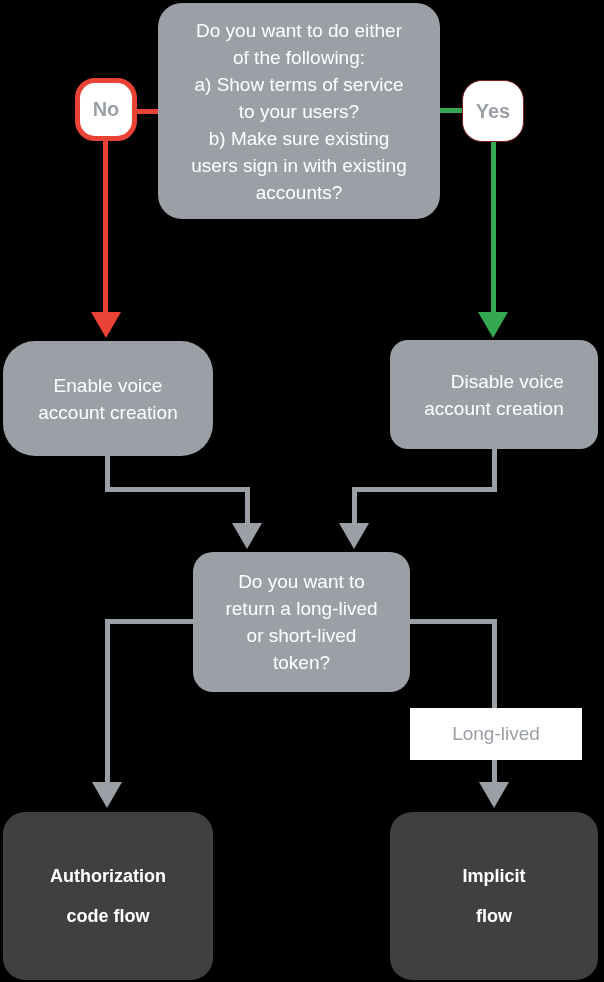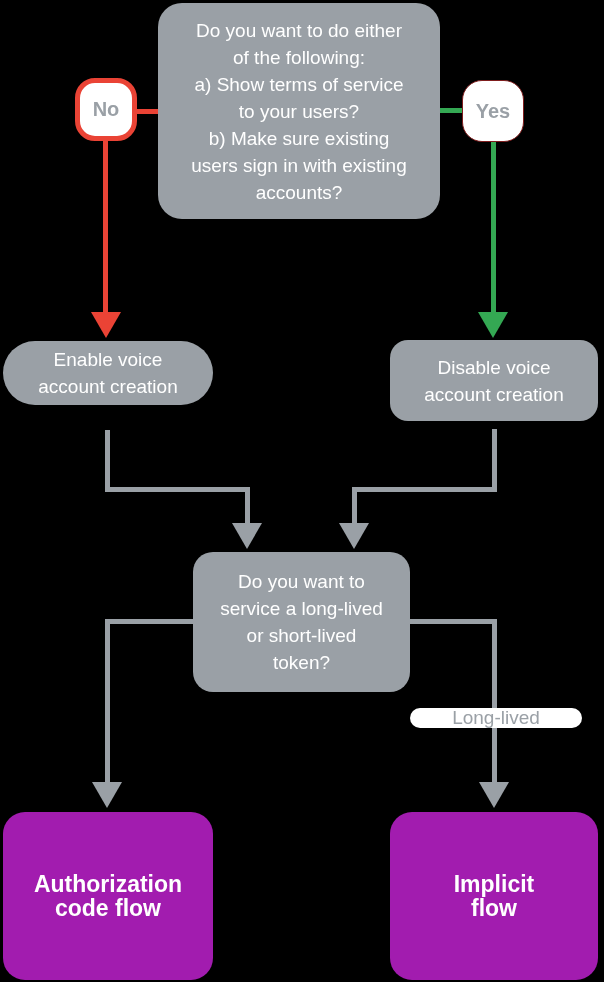--- a/index.html
+++ b/index.html
@@ -25,25 +25,25 @@
   }
   .gray-box {
     background: #9AA0A6;
     color: #FFFFFF;
     border-radius: 20px;
     font-size: 19px;
     line-height: 27px;
     white-space: pre-line;
   }
   .blue-box {
-    background: #a21caf;
+    background: #404040;
     color: #FFFFFF;
     border-radius: 22px;
-    font-size: 23px;
-    line-height: 24px;
+    font-size: 18px;
+    line-height: 40px;
     font-weight: 700;
     white-space: pre-line;
   }
   .decision-pill {
     background: #FFFFFF;
     color: #9AA0A6;
     border-radius: 20px;
     font-size: 20px;
     font-weight: 600;
     z-index: 3;
@@ -75,39 +75,39 @@
   
   #top-box        { left: 158px; top: 3px;   width: 282px; height: 216px; border-radius: 24px; }
   #no-label       { left: 75px;  top: 78px;  width: 62px;  height: 63px;  border: 5px solid #EA4335; }
   #yes-label      { left: 462px; top: 80px;  width: 62px;  height: 62px;  border: 1px solid #7f1d1d; }
   #no-horiz       { left: 132px; top: 109px; width: 26px;  height: 5px; }
   #yes-horiz      { left: 440px; top: 108px; width: 22px;  height: 5px; }
   #no-vert        { left: 103px; top: 140px; width: 5px;   height: 172px; }
   #no-arrow       { left: 91px;  top: 312px; }
   #yes-vert       { left: 491px; top: 141px; width: 5px;   height: 171px; }
   #yes-arrow      { left: 478px; top: 312px; }
-  #enable-box     { left: 3px;   top: 341px; width: 210px; height: 64px; border-radius: 32px; }
-  #disable-box    { left: 390px; top: 340px; width: 208px; height: 81px; border-radius: 18px; }
+  #enable-box     { left: 3px;   top: 341px; width: 210px; height: 115px; border-radius: 32px; }
+  #disable-box    { left: 390px; top: 340px; width: 208px; height: 109px; border-radius: 18px; text-align: right; }
   #enable-down    { left: 105px; top: 430px; width: 5px;   height: 59px; }
   #enable-horiz   { left: 105px; top: 487px; width: 145px; height: 5px; }
   #mid-left-down  { left: 245px; top: 487px; width: 5px;   height: 38px; }
   #mid-left-arrow { left: 232px; top: 523px; }
   #disable-down   { left: 492px; top: 429px; width: 5px;   height: 60px; }
   #disable-horiz  { left: 352px; top: 487px; width: 145px; height: 5px; }
   #mid-right-down { left: 352px; top: 487px; width: 5px;   height: 38px; }
   #mid-right-arrow{ left: 339px; top: 523px; }
   #token-box      { left: 193px; top: 552px; width: 217px; height: 140px; }
   #token-left-horiz  { left: 105px; top: 619px; width: 88px; height: 5px; }
   #token-left-down   { left: 105px; top: 619px; width: 5px;  height: 163px; }
   #token-right-horiz { left: 410px; top: 619px; width: 87px; height: 5px; }
   #token-right-down  { left: 492px; top: 619px; width: 5px;  height: 163px; }
   #short-arrow    { left: 92px;  top: 782px; }
   #long-arrow     { left: 479px; top: 782px; }
   #short-label    { left: 22px;  top: 708px; width: 170px; height: 36px; }
-  #long-label     { left: 410px; top: 708px; width: 172px; height: 20px; border-radius: 15px; }
+  #long-label     { left: 410px; top: 708px; width: 172px; height: 52px; }
   #auth-box       { left: 3px;   top: 812px; width: 210px; height: 168px; }
   #implicit-box   { left: 390px; top: 812px; width: 208px; height: 168px; }
 </style>
 </head>
 <body>
 
 <div class="canvas">
 
   <div class="node gray-box" id="top-box">Do you want to do either
 of the following:
@@ -136,21 +136,21 @@
   <div class="line gray" id="enable-down"></div>
   <div class="line gray" id="enable-horiz"></div>
   <div class="line gray" id="mid-left-down"></div>
   <div class="arrowhead gray" id="mid-left-arrow"></div>
   <div class="line gray" id="disable-down"></div>
   <div class="line gray" id="disable-horiz"></div>
   <div class="line gray" id="mid-right-down"></div>
   <div class="arrowhead gray" id="mid-right-arrow"></div>
 
   <div class="node gray-box" id="token-box">Do you want to
-service a long-lived
+return a long-lived
 or short-lived
 token?</div>
 
   <div class="line gray" id="token-left-horiz"></div>
   <div class="line gray" id="token-left-down"></div>
   <div class="line gray" id="token-right-horiz"></div>
   <div class="line gray" id="token-right-down"></div>
   <div class="arrowhead gray" id="short-arrow"></div>
   <div class="arrowhead gray" id="long-arrow"></div>
 

